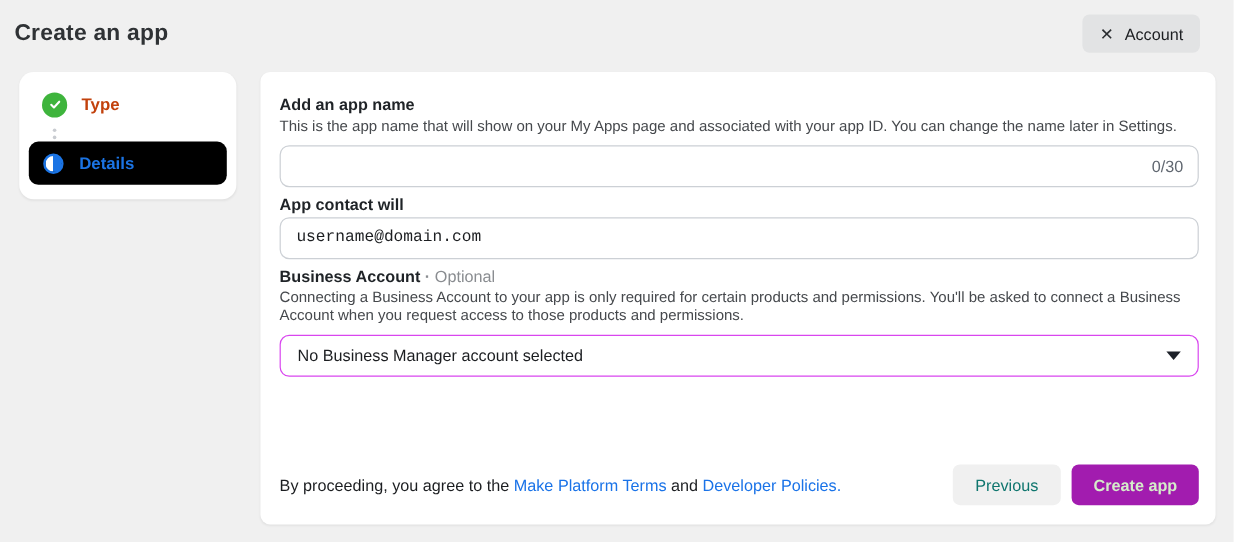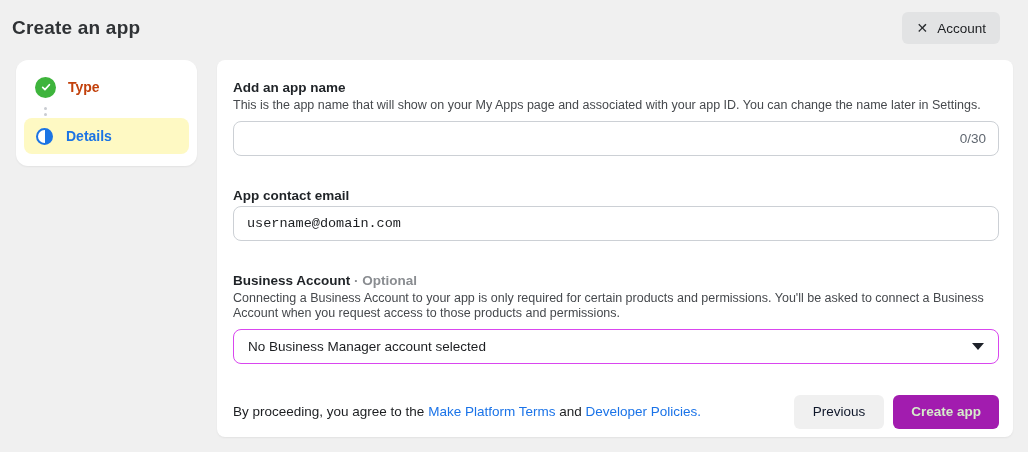--- a/index.html
+++ b/index.html
@@ -34,21 +34,21 @@
     width: 181px; height: 106px;
     background: #fff; border-radius: 12px;
     box-shadow: 0 1px 2px rgba(0,0,0,.06);
     padding: 9px 8px;
   }
   .step-row {
     height: 36px; border-radius: 8px;
     display: flex; align-items: center; gap: 12px;
     padding: 0 11px; cursor: pointer;
   }
-  .step-row.current { background: #fef9c3; }
+  .step-row.current { background: #000000; }
   .step-label { font-size: 14px; font-weight: bold; color: #c2410c; }
   .step-row.current .step-label { color: #1b74e4; }
   .check-circle {
     width: 21px; height: 21px; border-radius: 50%;
     background: #3eb43c; flex: 0 0 auto;
     display: flex; align-items: center; justify-content: center;
   }
   .check-circle svg { width: 12px; height: 12px; display: block; }
   .half-circle {
     width: 17px; height: 17px; border-radius: 50%;
@@ -64,27 +64,27 @@
 
   
   .main-card {
     position: absolute; left: 217px; top: 60px;
     width: 796px; height: 377px;
     background: #fff; border-radius: 8px;
     box-shadow: 0 1px 2px rgba(0,0,0,.06);
     padding: 19px 14px 16px 16px;
     display: flex; flex-direction: column;
   }
-  .field-section { margin-bottom: 31px; }
+  .field-section { margin-bottom: 6px; }
   .field-label {
     font-size: 13.5px; font-weight: bold; color: #1f2327;
     line-height: 17px; margin-bottom: 2px;
   }
   .optional-sep, .optional-text { color: #8a8d91; }
-  .optional-text { font-weight: bold; }
+  .optional-text { font-weight: normal; }
   .field-desc {
     font-size: 12.5px; color: #46494d; line-height: 15.5px;
     margin-bottom: 7px; max-width: 766px;
   }
   .input-wrap { position: relative; width: 766px; }
   .text-input {
     width: 100%; height: 35px;
     border: 1px solid #ccd0d5; border-radius: 8px;
     padding: 0 58px 0 13px;
     font-family: inherit; font-size: 13.5px; color: #1c1e21;
@@ -118,21 +118,21 @@
   }
   .agreement { font-size: 13.5px; color: #1c1e21; }
   .agreement a { color: #1a73e8; text-decoration: none; cursor: pointer; }
   .footer-buttons { margin-left: auto; display: flex; gap: 9px; }
   .btn {
     height: 34px; border: none; border-radius: 6px;
     font-family: inherit; font-size: 13.5px;
     display: flex; align-items: center; justify-content: center;
     cursor: pointer;
   }
-  .btn-previous { background: #f0f0f0; color: #0f172a; padding: 0 19px; }
+  .btn-previous { background: #f0f0f0; color: #0f766e; padding: 0 19px; }
   .btn-create {
     background: #a21caf; color: #d5ecca; font-weight: bold;
     padding: 0 18px; cursor: default;
   }
 </style>
 </head>
 <body>
 
 <h1 class="page-title">Create an app</h1>
 <button class="cancel-btn">
@@ -164,21 +164,21 @@
   <div class="field-section">
     <div class="field-label">Add an app name</div>
     <div class="field-desc">This is the app name that will show on your My Apps page and associated with your app ID. You can change the name later in Settings.</div>
     <div class="input-wrap">
       <input class="text-input" type="text" value="" style="">
       <span class="char-counter">0/30</span>
     </div>
   </div>
 
   <div class="field-section">
-    <div class="field-label">App contact email</div>
+    <div class="field-label">App contact will</div>
     <div class="input-wrap">
       <input class="text-input no-counter" type="text" value="username@domain.com" style="">
     </div>
   </div>
 
   <div class="field-section">
     <div class="field-label">
       <span>Business Account</span>
       <span class="optional-sep">·</span>
       <span class="optional-text">Optional</span>

